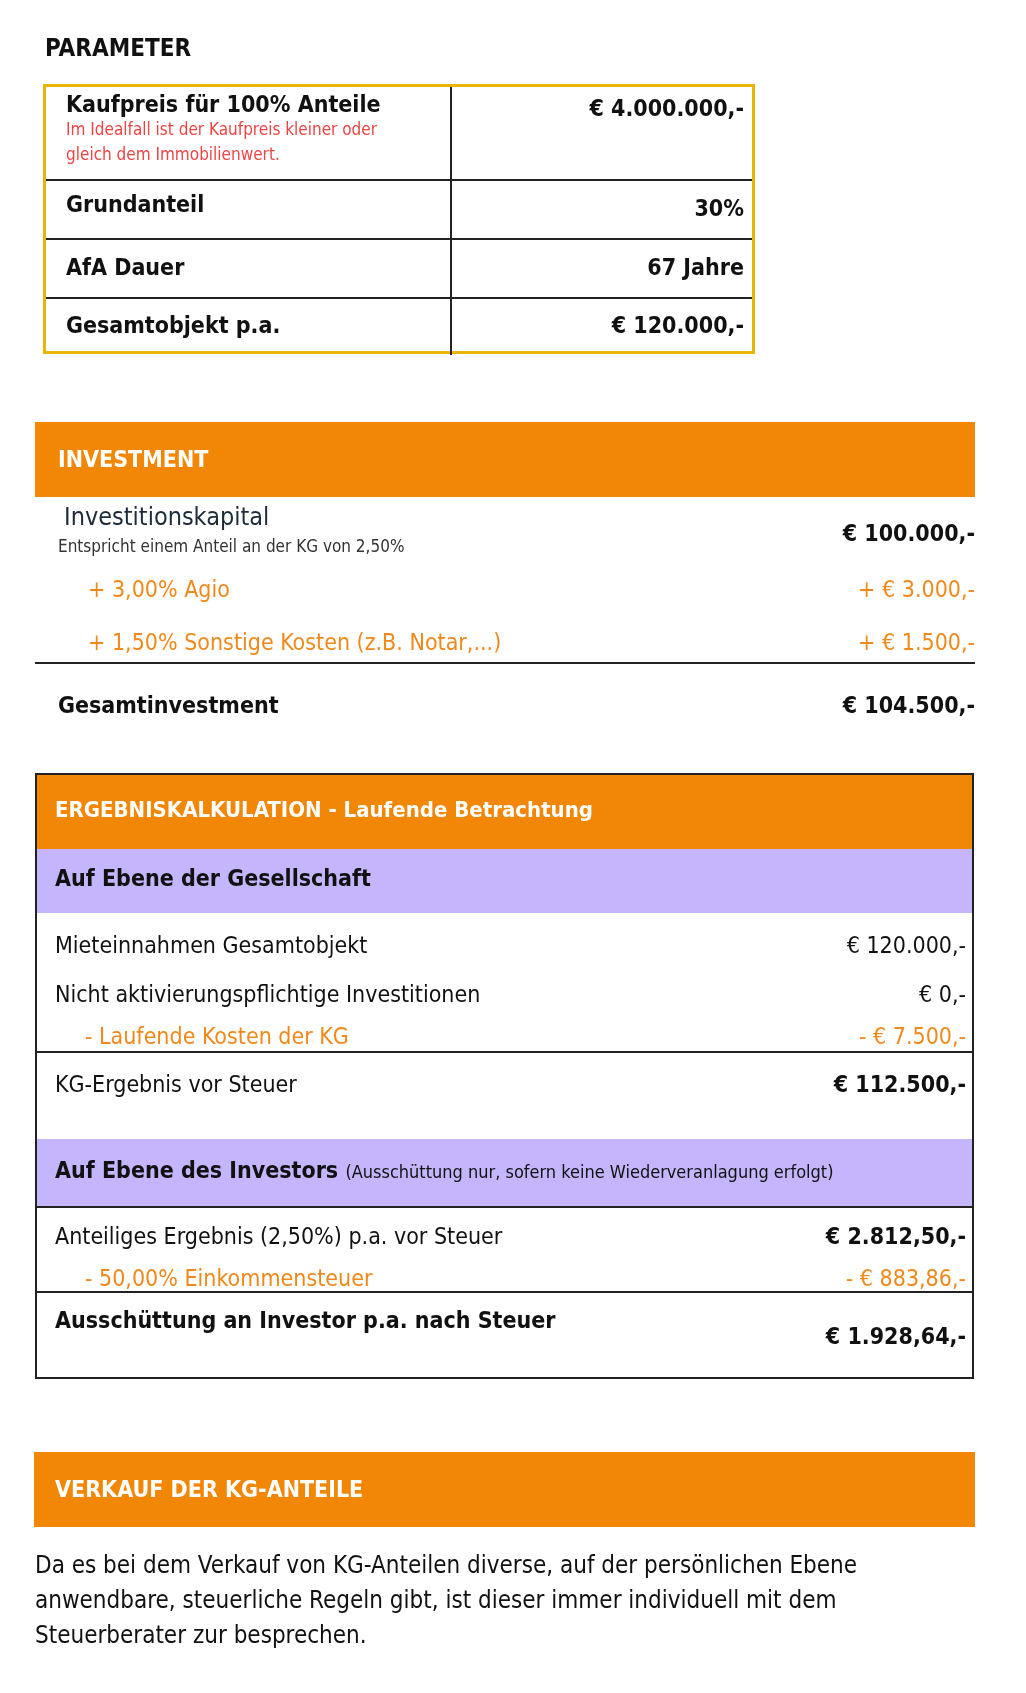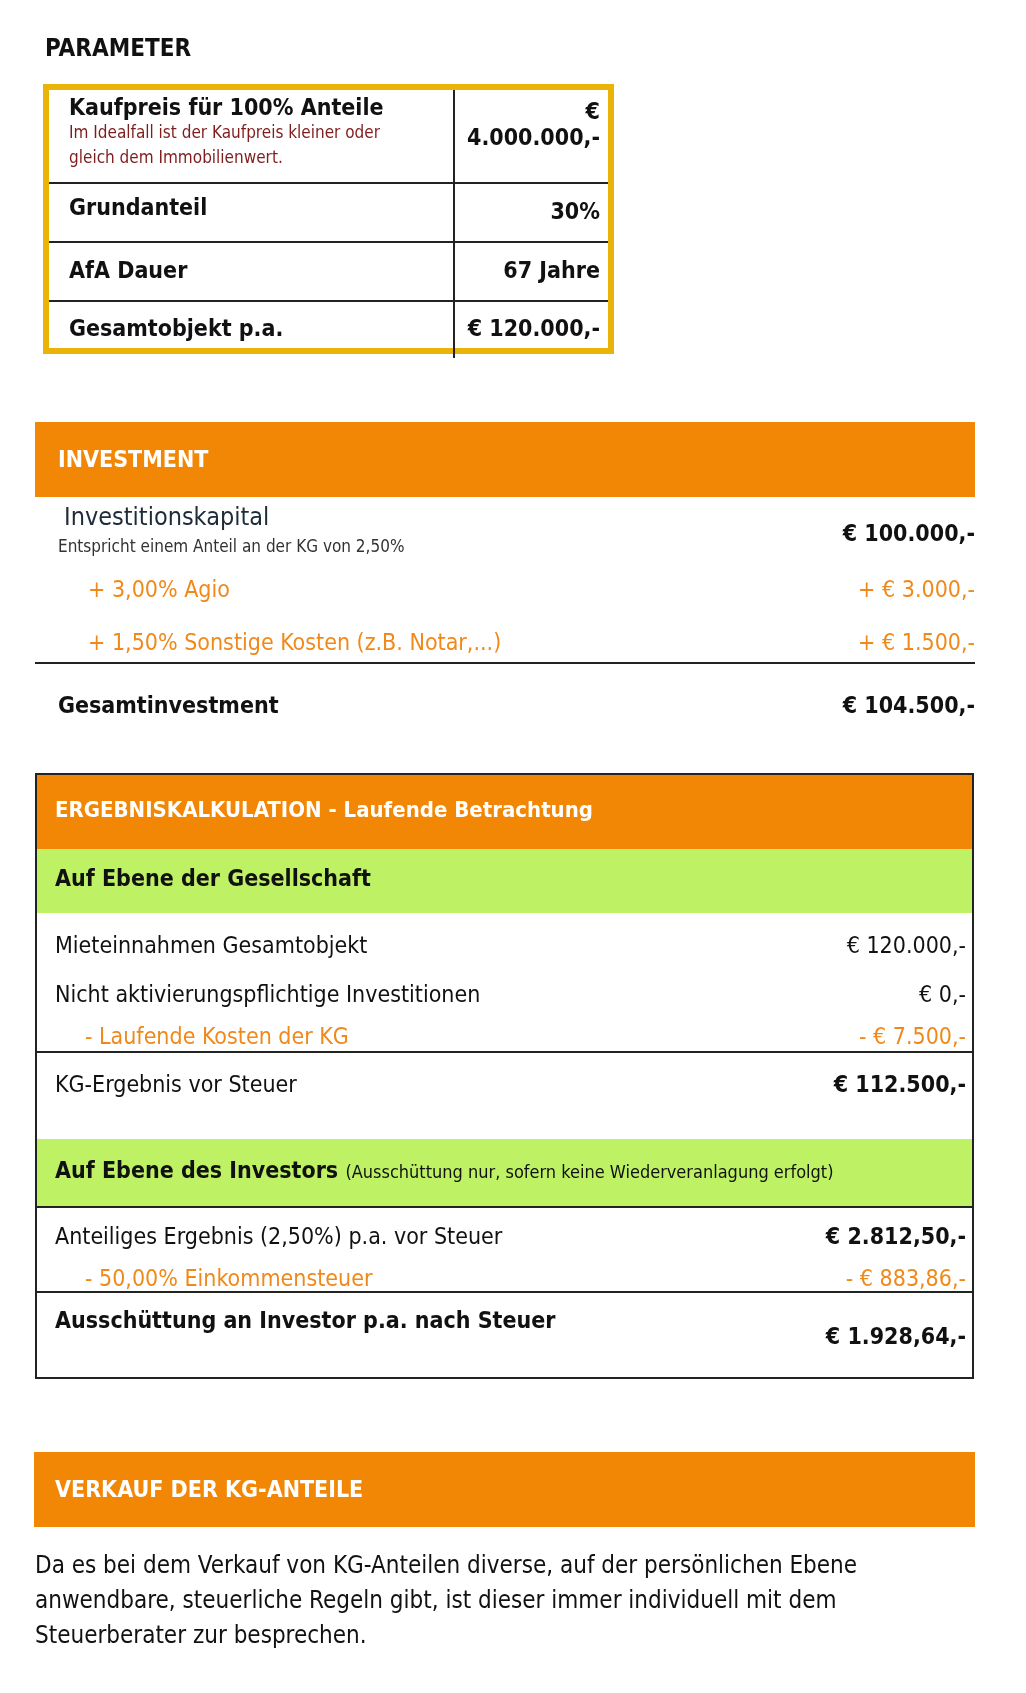--- a/index.html
+++ b/index.html
@@ -4,35 +4,35 @@
 <style>
   html, body { margin: 0; padding: 0; background: #ffffff; }
   body { width: 1026px; height: 1693px; position: relative; overflow: hidden;
          font-family: "DejaVu Sans Condensed", "Liberation Sans", sans-serif; color: #111; }
   .abs { position: absolute; }
   .bold { font-weight: bold; }
   .orange-text { color: #f0891a; }
 
   #param-heading { left: 45px; top: 34px; font-size: 24px; font-weight: bold; letter-spacing: 0px; }
 
-  #param-table { left: 43px; top: 84px; width: 571px; height: 270px; border: 6px solid #eab308; box-sizing: border-box; }
+  #param-table { left: 43px; top: 84px; width: 712px; height: 270px; border: 3px solid #eab308; box-sizing: border-box; }
   .prow { position: absolute; left: 0; right: 0; border-top: 2px solid #222; }
   .prow:first-child { border-top: none; }
   .pcell-l { position: absolute; left: 0; top: 0; bottom: 0; width: 406px; border-right: 2px solid #222; box-sizing: border-box; padding-left: 20px; }
   .pcell-r { position: absolute; left: 406px; right: 0; top: 0; bottom: 0; text-align: right; padding-right: 8px; box-sizing: border-box; }
   .plabel { font-size: 23px; font-weight: bold; }
-  .psub { font-size: 17px; color: #7f1d1d; line-height: 25px; }
+  .psub { font-size: 17px; color: #ef4444; line-height: 25px; }
   .pval { font-size: 23px; font-weight: bold; }
 
   .orange-bar { background: #f28705; color: #fff; font-weight: bold; font-size: 23px; box-sizing: border-box; }
   #investment-bar { left: 35px; top: 422px; width: 940px; height: 75px; padding: 24px 0 0 23px; }
 
   #ergebnis-box { left: 35px; top: 773px; width: 939px; height: 606px; border: 2px solid #222; box-sizing: border-box; }
   #ergebnis-header { position: absolute; left: 0; right: 0; top: 0; height: 74px; padding: 22px 0 0 18px; font-size: 22px; }
-  .light-bar { position: absolute; left: 0; right: 0; background: #bef264; box-sizing: border-box; padding-left: 18px; font-weight: bold; font-size: 23px; }
+  .light-bar { position: absolute; left: 0; right: 0; background: #c4b5fd; box-sizing: border-box; padding-left: 18px; font-weight: bold; font-size: 23px; }
   .eline { position: absolute; left: 0; right: 0; border-top: 2px solid #222; }
   .erow-l { position: absolute; left: 18px; font-size: 23px; }
   .erow-r { position: absolute; right: 6px; font-size: 23px; text-align: right; }
   .indent { left: 48px !important; }
 
   #verkauf-bar { left: 34px; top: 1452px; width: 941px; height: 75px; padding: 24px 0 0 21px; }
   #verkauf-text { left: 35px; top: 1548px; width: 930px; font-size: 24px; line-height: 35px; color: #111; }
 </style>
 </head>
 <body>

